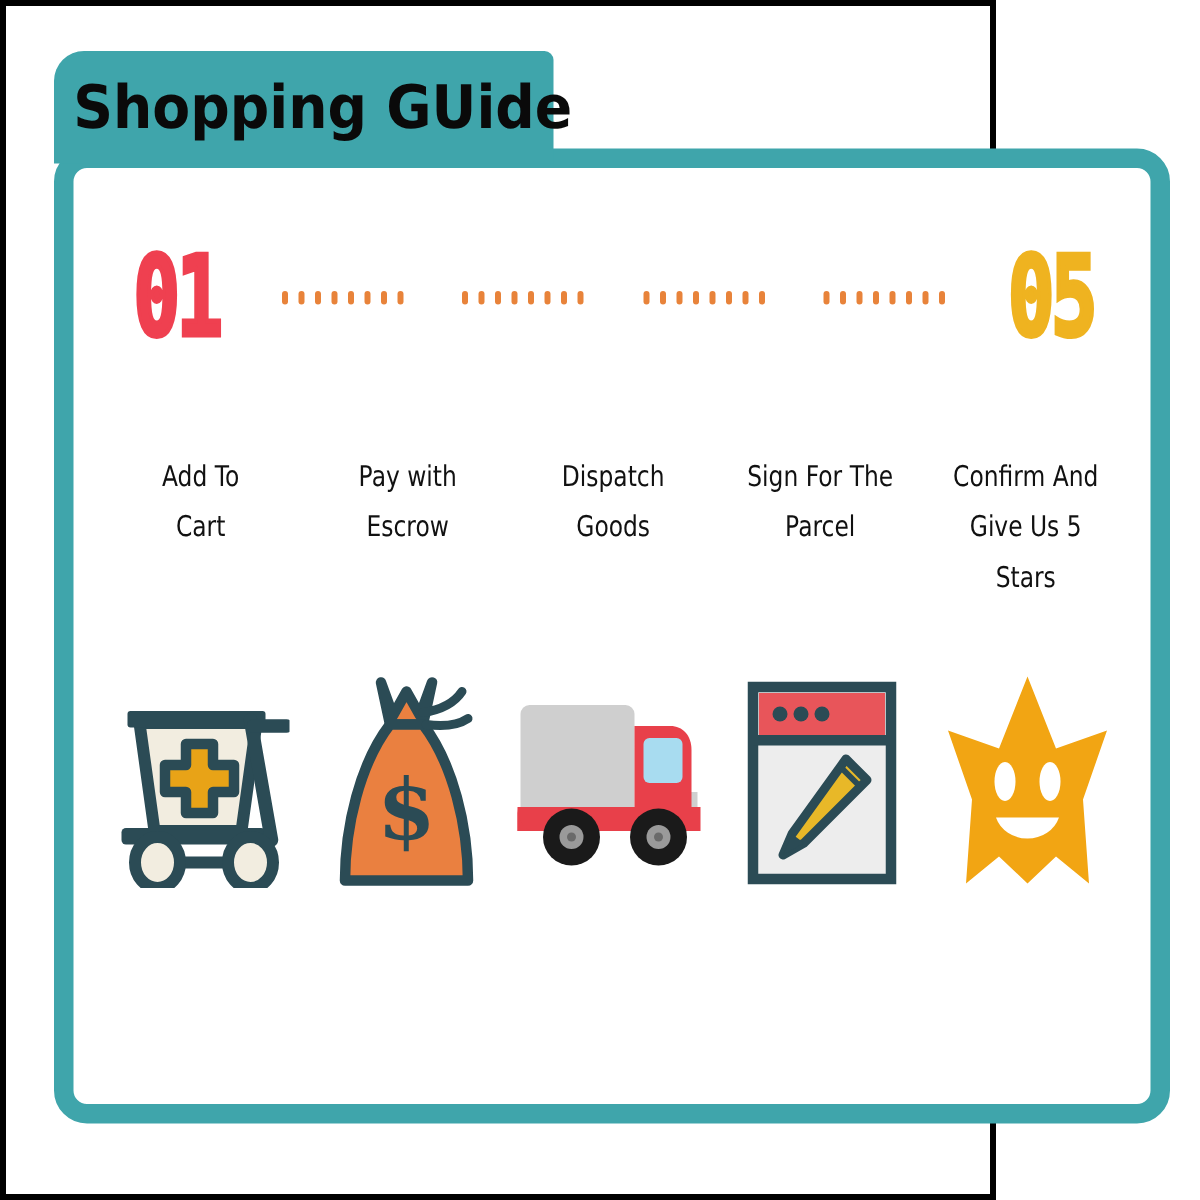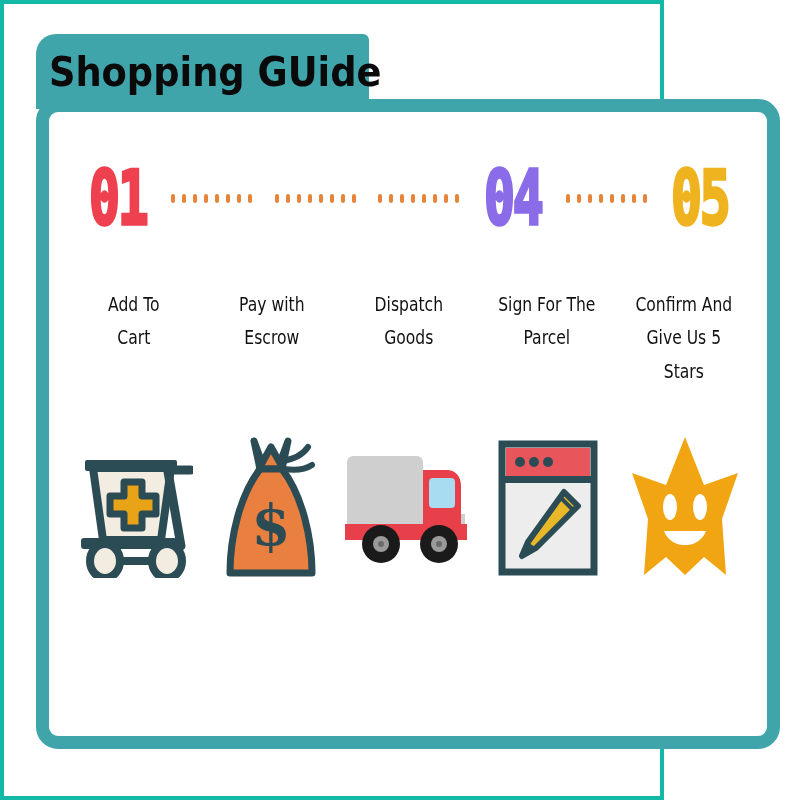--- a/index.html
+++ b/index.html
@@ -6,21 +6,21 @@
   body{
     width:800px;height:800px;
     background:#ffffff;
     font-family:"Liberation Sans", sans-serif;
     overflow:hidden;
   }
   .canvas{
     position:relative;
     width:664px;height:800px;
     box-sizing:border-box;
-    border:4px solid #14b8a6;
+    border:4px solid #000000;
     background:#ffffff;
   }
 
   
   .frame{
     position:absolute;
     left:32px;top:95px;
     width:744px;height:650px;
     box-sizing:border-box;
     border:13px solid #3fa5ab;
@@ -105,21 +105,21 @@
     background:#e8833a;
     border-radius:2px;
   }
 
   
   .row-labels{
     display:flex;
     justify-content:center;
     padding:0 6px;
     box-sizing:border-box;
-    margin-top:14px;
+    margin-top:28px;
   }
   .label{
     width:140px;
     text-align:center;
     color:#111111;
     font-family:"DejaVu Sans", sans-serif;
     font-size:19px;
     line-height:1.75;
     transform:scaleX(0.82);
   }
@@ -187,23 +187,20 @@
         <i class="dot"></i>
         <i class="dot"></i>
         <i class="dot"></i>
         <i class="dot"></i>
         <i class="dot"></i>
         <i class="dot"></i>
         <i class="dot"></i>
         <i class="dot"></i>
       </div>
 
-      <div class="numblock">
-        <div class="num n4">04</div>
-      </div>
       <div class="dots">
         <i class="dot"></i>
         <i class="dot"></i>
         <i class="dot"></i>
         <i class="dot"></i>
         <i class="dot"></i>
         <i class="dot"></i>
         <i class="dot"></i>
         <i class="dot"></i>
       </div>

